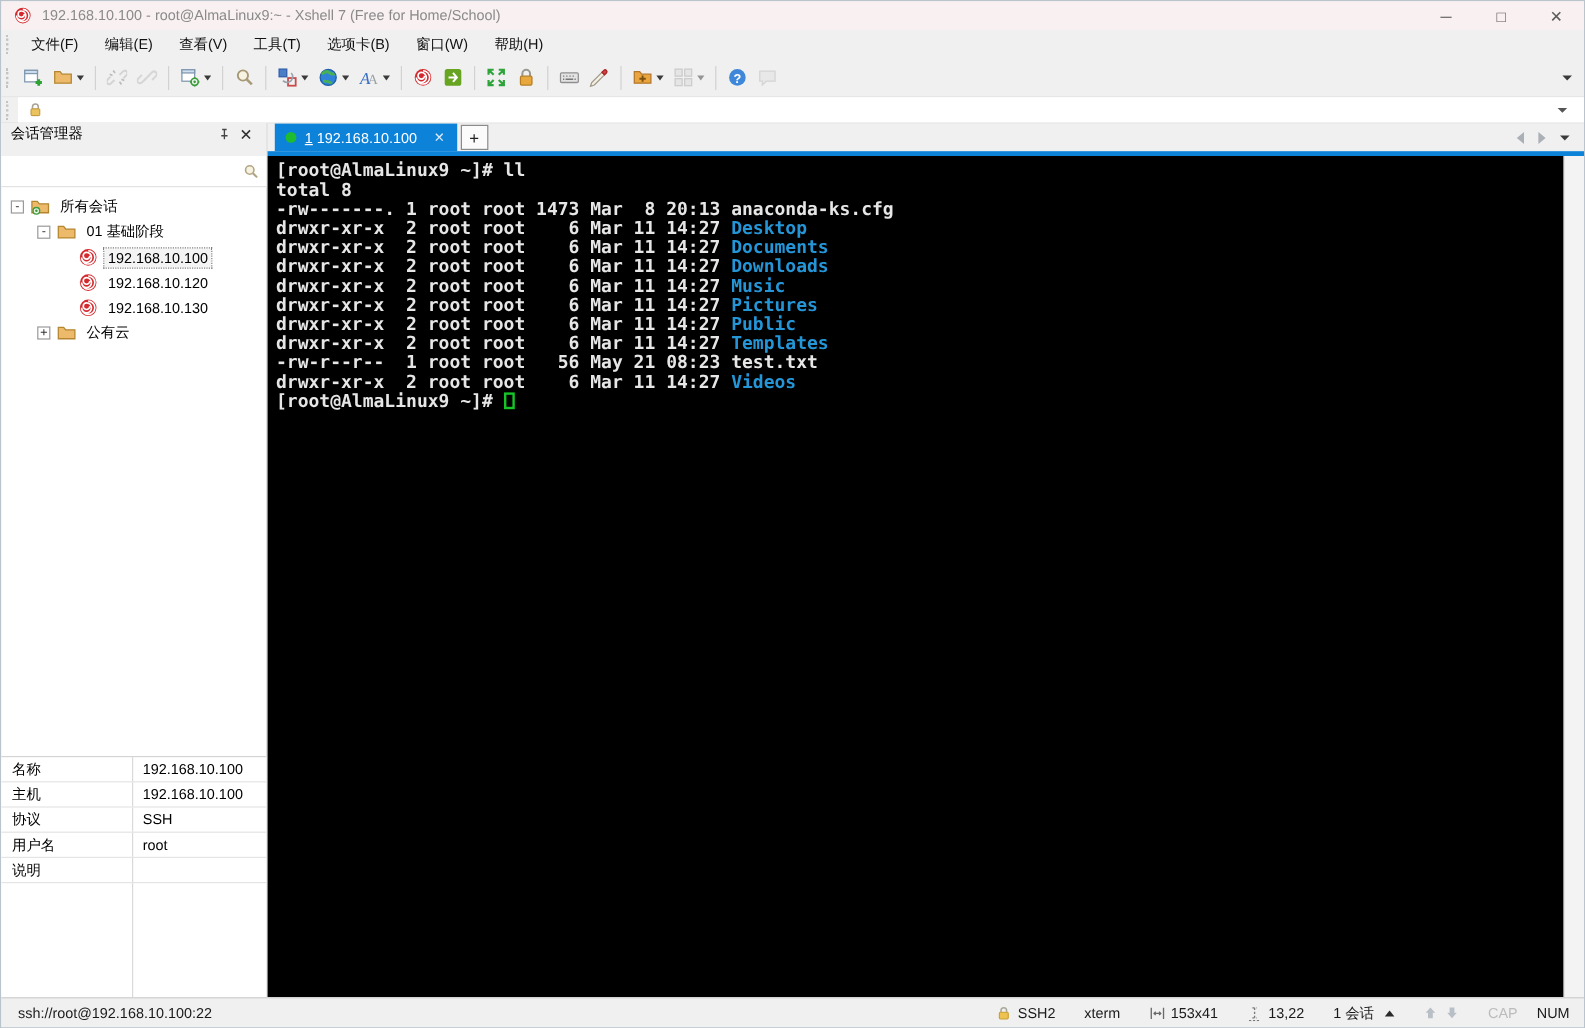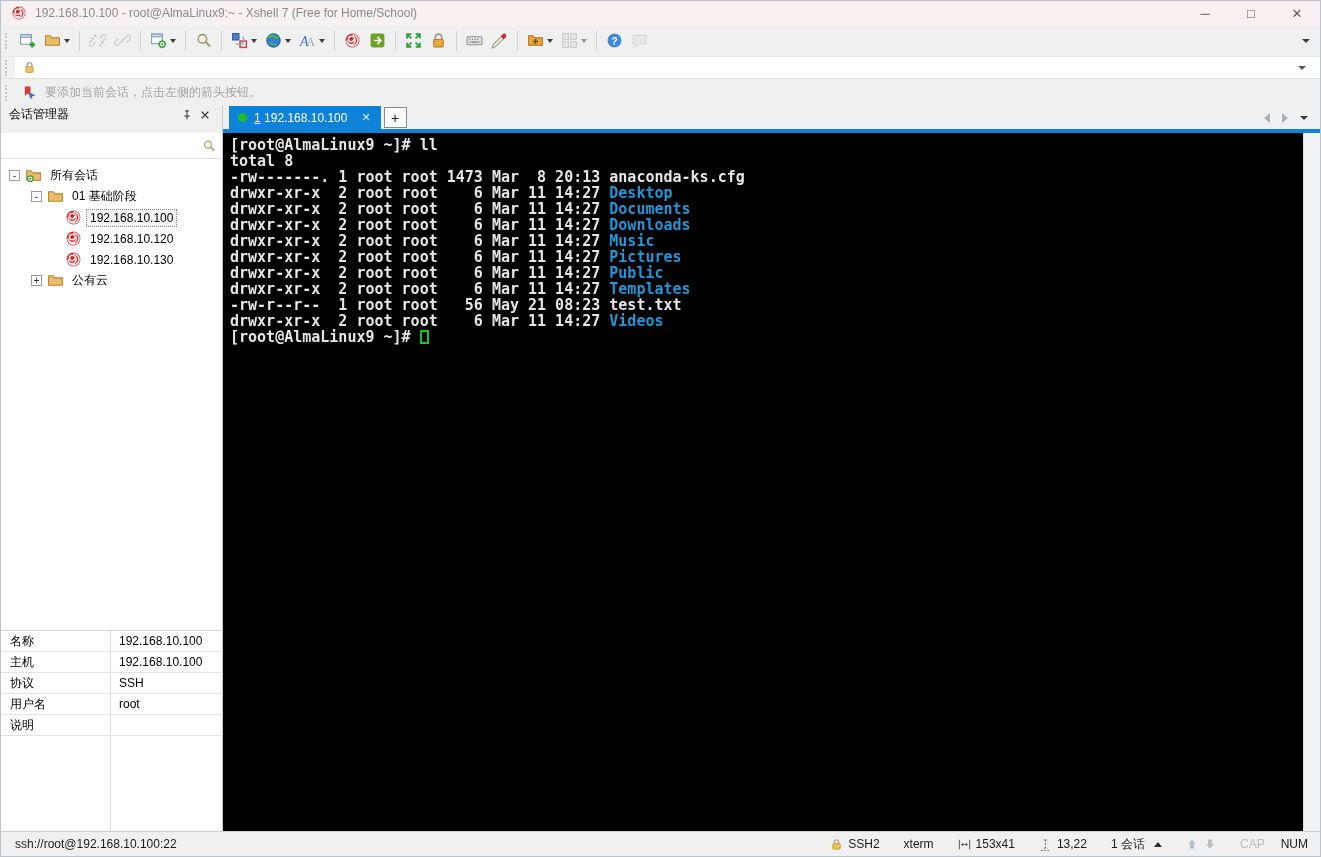--- a/index.html
+++ b/index.html
@@ -107,20 +107,30 @@
           <circle cx="8" cy="8" r="6.5" fill="#d42a2e"></circle>
           <path d="M8 2.8a5.2 5.2 0 1 1-5.2 5.2 3.9 3.9 0 1 0 3.9-3.9 2.6 2.6 0 1 0 2.6 2.6" fill="none" stroke="#fff" stroke-width="1.3"></path>
         </svg>
     </span>
     <span class="win-title">192.168.10.100 - root@AlmaLinux9:~ - Xshell 7 (Free for Home/School)</span>
     <span class="win-btn">─</span>
     <span class="win-btn">□</span>
     <span class="win-btn">✕</span>
   </div>
 
+  <div class="menubar">
+    <span class="grip"></span>
+    <span class="menu-item">文件(F)</span>
+    <span class="menu-item">编辑(E)</span>
+    <span class="menu-item">查看(V)</span>
+    <span class="menu-item">工具(T)</span>
+    <span class="menu-item">选项卡(B)</span>
+    <span class="menu-item">窗口(W)</span>
+    <span class="menu-item">帮助(H)</span>
+  </div>
 
   <div class="toolbar">
     <span class="grip"></span>
     <div class="toolbar-items">
         <div class="tbtn">
           <span class="ticon">
             <svg viewBox="0 0 16 16">
               <rect x="1.5" y="2.5" width="10" height="9" fill="#fff" stroke="#8098b0"></rect>
               <rect x="1.5" y="2.5" width="10" height="2.5" fill="#cfe0f0" stroke="#8098b0"></rect>
               <path d="M12.5 9.5v5M10 12h5" stroke="#2ca332" stroke-width="2.2"></path>
@@ -302,30 +312,20 @@
     <div class="addr-field">
       <svg viewBox="0 0 16 16">
           <path d="M5 7V5a3 3 0 0 1 6 0v2" fill="none" stroke="#aaa294" stroke-width="1.6"></path>
           <rect x="3.5" y="7" width="9" height="7" rx="1" fill="#eac35e" stroke="#bb9034"></rect>
         </svg>
       <input class="addr-input" placeholder="" style="">
       <span class="addr-caret"></span>
     </div>
   </div>
 
-  <div class="infobar">
-    <span class="grip"></span>
-    <span class="flag">
-      <svg viewBox="0 0 16 16">
-          <path d="M3 1.5h6v10L6 9 3 11.5z" fill="#d43c3c"></path>
-          <path d="M8 8l6.5 3.2-4.2 1 .9 3.1-3.2-2.3z" fill="#3b6bd2"></path>
-        </svg>
-    </span>
-    <span>要添加当前会话，点击左侧的箭头按钮。</span>
-  </div>
 
   <div class="main">
 
     <div class="sidebar">
       <div class="sb-header">
         <span class="sb-title">会话管理器</span>
         <span class="sb-hbtn">
           <svg viewBox="0 0 16 16" stroke="#444" stroke-width="1.5" fill="none">
               <path d="M5.5 2.5h5M8 2.5v7M4.5 9.5h7M8 9.5v4"></path>
             </svg>

